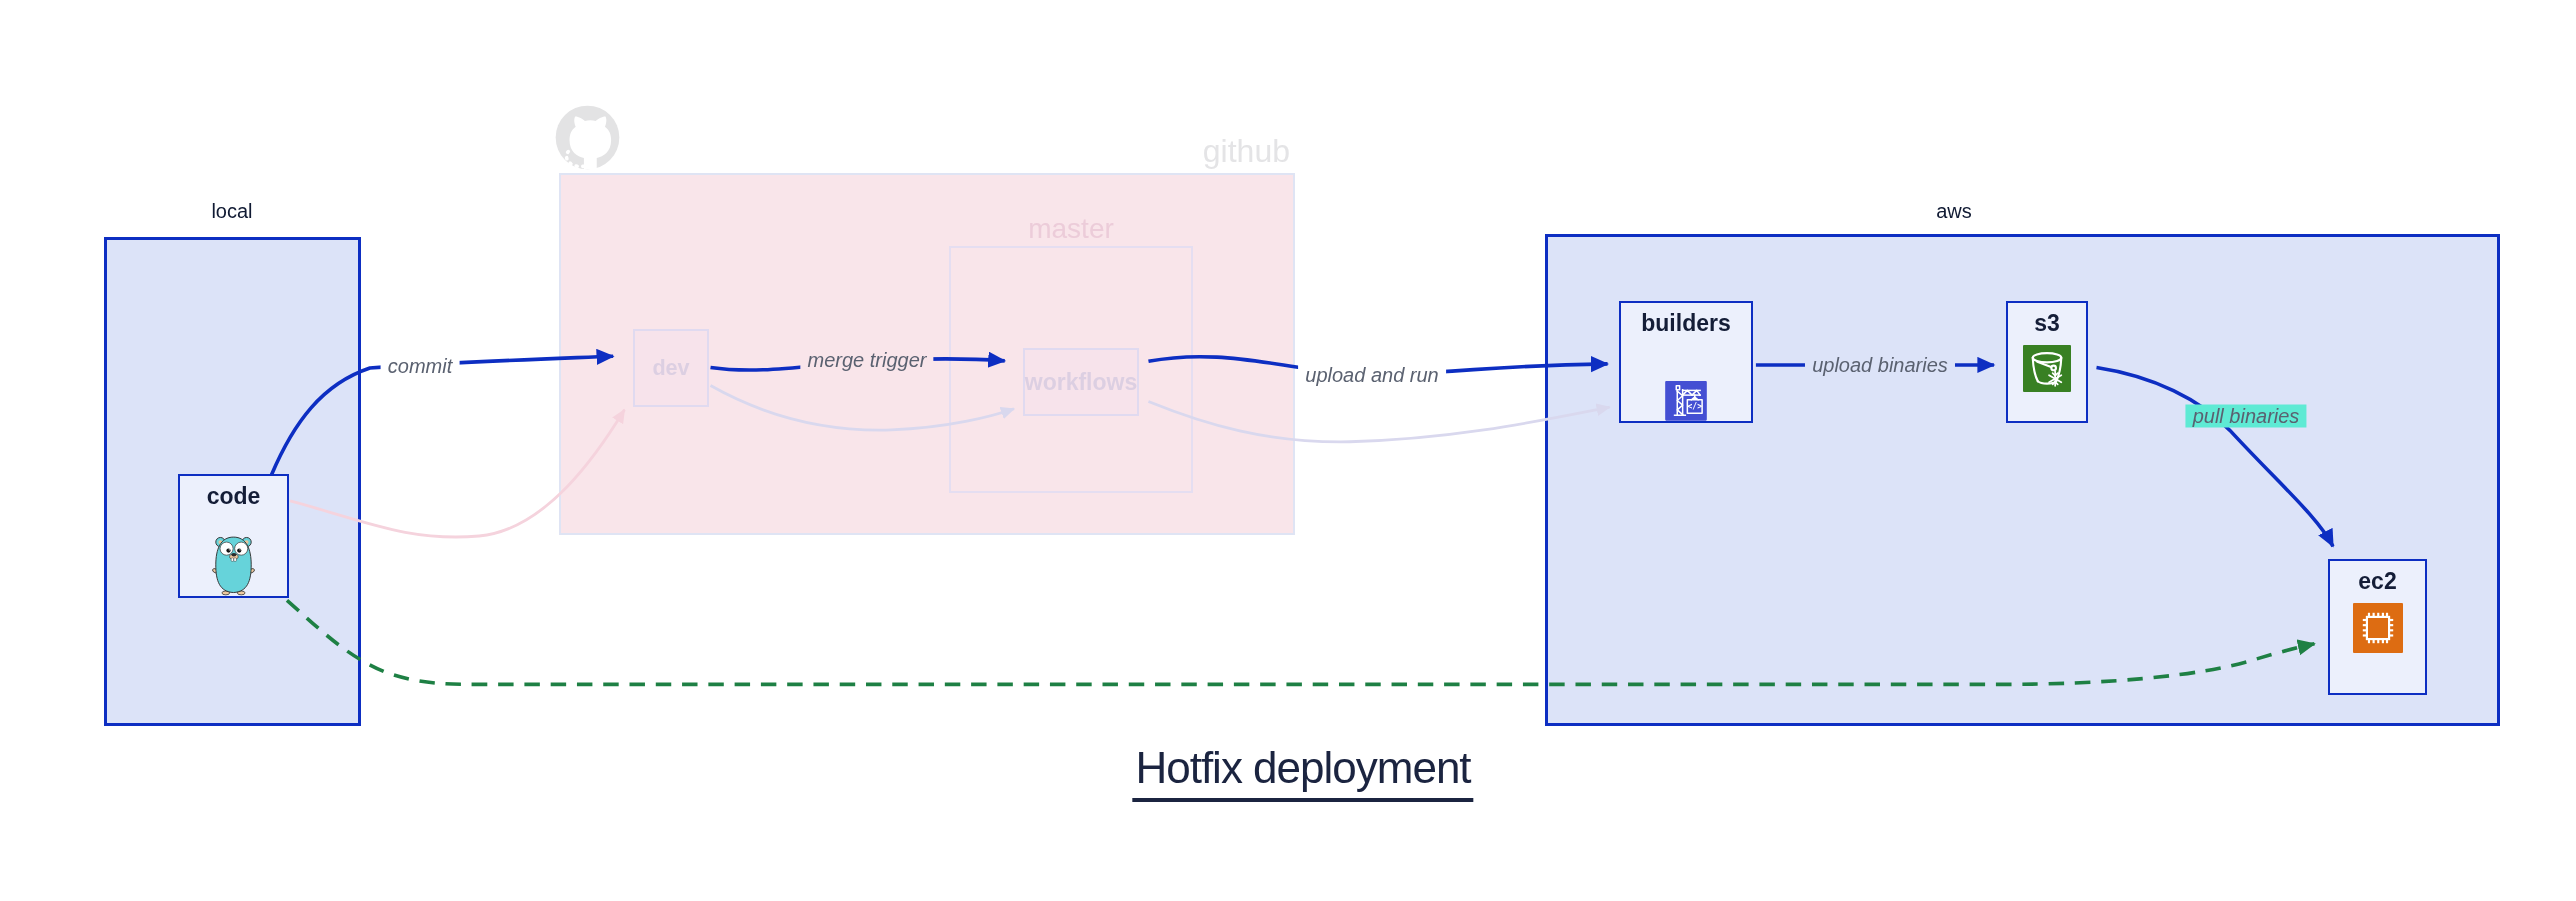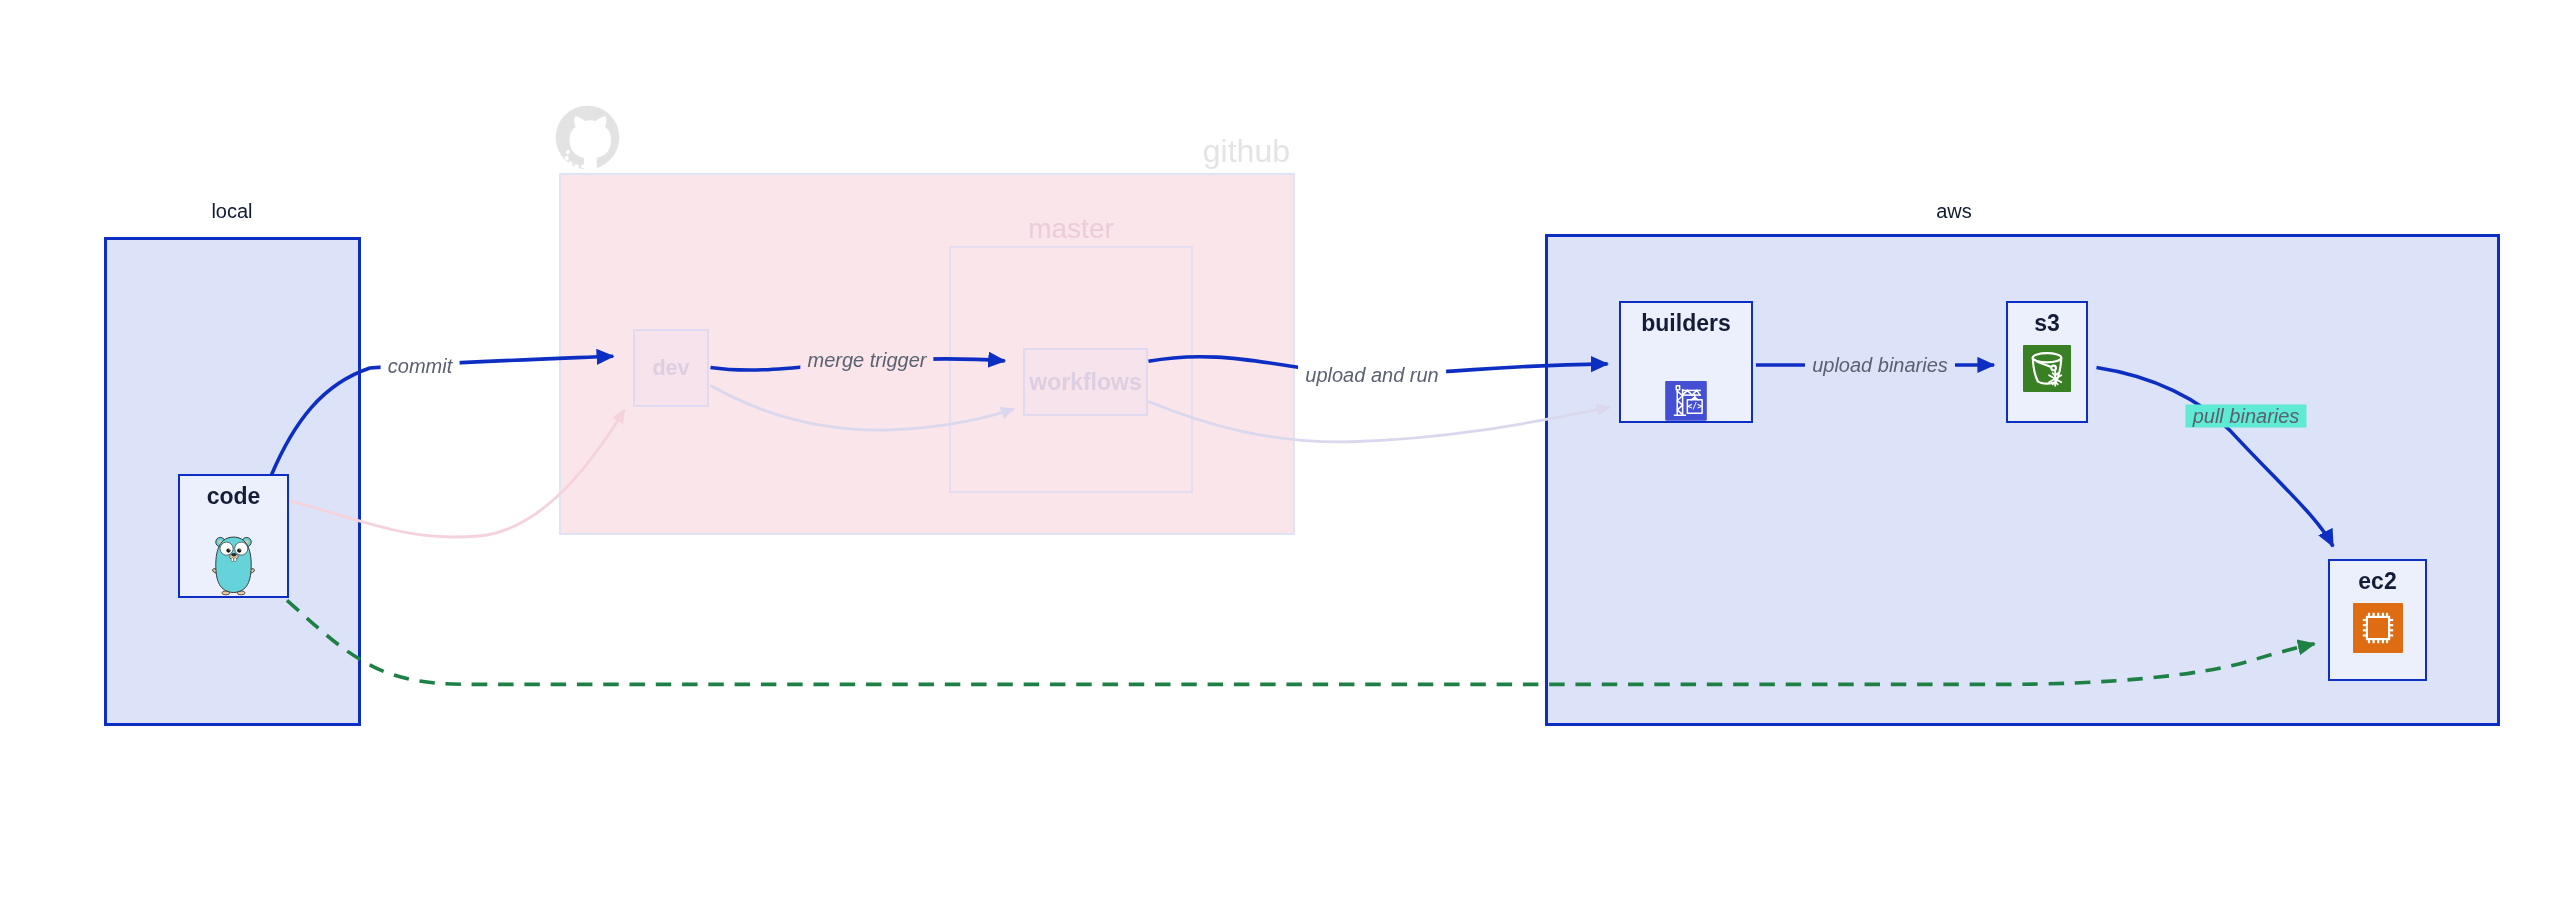--- a/index.html
+++ b/index.html
@@ -103,21 +103,21 @@
       <ellipse cx="61" cy="54" rx="6.5" ry="4.5" fill="#2b2b2b"></ellipse>
       <rect x="54" y="62" width="6.5" height="9" rx="2" fill="#fff" stroke="#333" stroke-width="1.2"></rect>
       <rect x="61" y="62" width="6.5" height="9" rx="2" fill="#fff" stroke="#333" stroke-width="1.2"></rect>
     </svg>
   </div>
 
   <div class="ghost-node" style="left:633px;top:329px;width:76px;height:78px;">
     <span class="nlabel" style="font-size:21.6px;">dev</span>
   </div>
 
-  <div class="ghost-node" style="left:1023px;top:348px;width:125px;height:68px;">
+  <div class="ghost-node" style="left:1023px;top:348px;width:116px;height:68px;">
     <span class="nlabel">workflows</span>
   </div>
 
   <div class="node" style="left:1619px;top:301px;width:134px;height:122px;gap:36px;">
     <span class="nlabel">builders</span>
     <svg class="icon-wrap" width="64" height="61" viewBox="0 0 124 118">
       <rect x="0" y="0" width="124" height="118" rx="3" fill="#444fd3"></rect>
       <g stroke="#ffffff" stroke-width="4.5" fill="none" stroke-linejoin="round" stroke-linecap="square">
         <rect x="33" y="14" width="10" height="12"></rect>
         <line x1="36" y1="26" x2="36" y2="102"></line>
@@ -152,21 +152,21 @@
         <line x1="51" y1="59" x2="75" y2="73"></line>
         <line x1="75" y1="59" x2="51" y2="73"></line>
         <line x1="58" y1="55" x2="63" y2="60"></line>
           <line x1="68" y1="55" x2="63" y2="60"></line>
         <line x1="58" y1="77" x2="63" y2="72"></line>
           <line x1="68" y1="77" x2="63" y2="72"></line>
       </g>
     </svg>
   </div>
 
-  <div class="node" style="left:2328px;top:559px;width:99px;height:122px;">
+  <div class="node" style="left:2328px;top:559px;width:99px;height:136px;">
     <span class="nlabel">ec2</span>
     <svg class="icon-wrap" width="50" height="50" viewBox="0 0 97 97">
       <rect x="0" y="0" width="97" height="97" rx="2" fill="#dd6c12"></rect>
       <g stroke="#ffffff" stroke-width="4.2" fill="none">
         <rect x="27" y="27" width="43" height="43"></rect>
         <line x1="31" y1="19" x2="31" y2="27"></line>
           <line x1="40" y1="19" x2="40" y2="27"></line>
         <line x1="49" y1="19" x2="49" y2="27"></line>
           <line x1="58" y1="19" x2="58" y2="27"></line>
         <line x1="66" y1="19" x2="66" y2="27"></line>
@@ -215,15 +215,16 @@
 
     <path d="M 557,1165 C 625,1225 675,1275 750,1305 C 815,1328 870,1328 940,1328 L 3880,1328 C 4090,1328 4270,1312 4375,1280 C 4425,1265 4460,1256 4492,1249" fill="none" stroke="#1e8044" stroke-width="7" stroke-dasharray="30 21" marker-end="url(#m-green)"></path>
   </svg>
 
   <span class="edge-label" style="left:420px;top:366px;background:#ffffff;text-align:center;">commit</span>
   <span class="edge-label" style="left:867px;top:360px;background:#f9e5ea;">merge trigger</span>
   <span class="edge-label" style="left:1372px;top:375px;background:#ffffff;">upload and run</span>
   <span class="edge-label" style="left:1880px;top:365px;background:#dce3f8;">upload binaries</span>
   <span class="edge-label" style="left:2246px;top:416px;background:#5eead4;">pull binaries</span>
 
+  <span class="diagram-title" style="left:1303px;top:743px;">Hotfix deployment</span>
 
 </div>
 
 
 </body></html>

